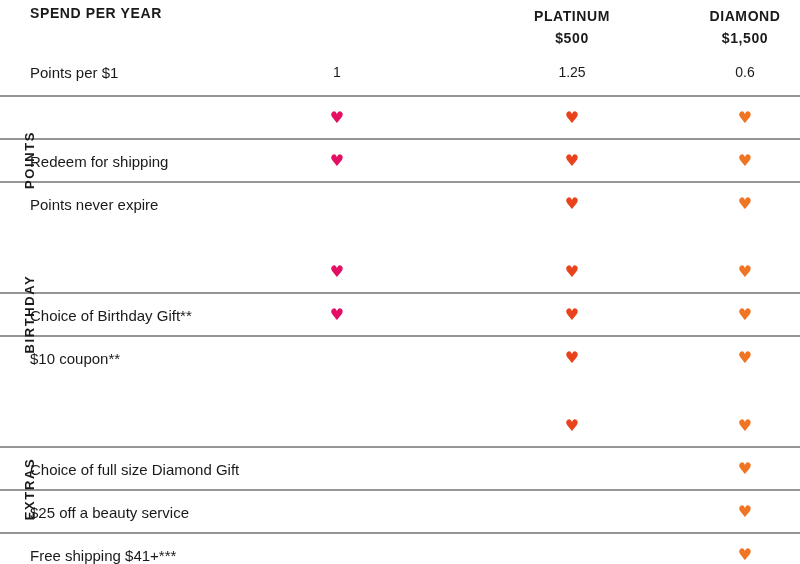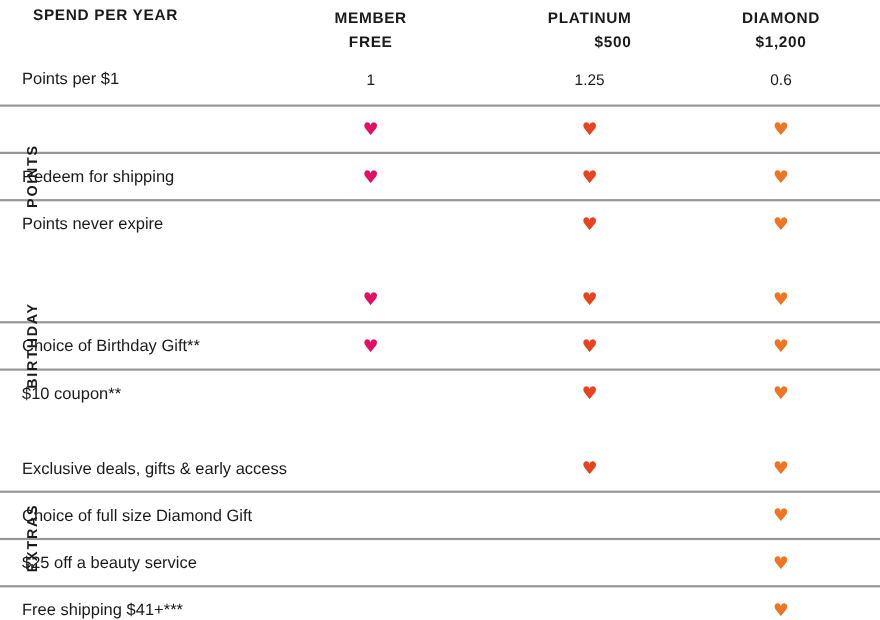--- a/index.html
+++ b/index.html
@@ -23,30 +23,30 @@
     text-align: center; font-size: 14px; font-weight: 700;
     letter-spacing: 0.6px; line-height: 22px; white-space: nowrap;
   }
   
   .row { position: relative; height: 43px; box-sizing: border-box; }
   .row.nb { height: 42px; }
   .row.ppd { height: 49px; }
   .bordered { border-bottom: 2px solid var(--line, #969696); }
   .gap { height: 26px; }
   .rlabel {
-    position: absolute; left: 20px; top: 50%; transform: translateY(-50%);
+    position: absolute; left: 30px; top: 50%; transform: translateY(-50%);
     font-size: 15px; font-weight: 400; white-space: nowrap;
   }
   .cell {
     position: absolute; top: 50%; transform: translate(-50%, -50%);
     text-align: center; white-space: nowrap;
   }
   .c1 { left: 337px; }
-  .c2 { left: 536px; text-align: right; }
-  .c3 { left: 710px; }
+  .c2 { left: 572px; }
+  .c3 { left: 745px; }
   .val { font-size: 14px; font-weight: 400; }
   .heart {
     font-size: 16px; line-height: 1;
     font-family: "DejaVu Sans", sans-serif;
   }
   .heart.m { color: var(--member-heart, #e30f63); }
   .heart.p { color: var(--platinum-heart, #e8431c); }
   .heart.d { color: var(--diamond-heart, #ef7522); }
   
   .vlabel {
@@ -56,31 +56,27 @@
     white-space: nowrap;
   }
 </style>
 </head>
 <body>
 
 <div class="page">
 
   <div class="hrow">
     <span class="spend">SPEND PER YEAR</span>
-    <div class="tier c1">
-      <div>MEMBER</div>
-      <div>FREE</div>
-    </div>
     <div class="tier c2">
       <div>PLATINUM</div>
       <div>$500</div>
     </div>
     <div class="tier c3">
       <div>DIAMOND</div>
-      <div>$1,200</div>
+      <div>$1,500</div>
     </div>
   </div>
 
   <div class="row ppd bordered">
     <span class="rlabel">Points per $1</span>
     <span class="cell c1 val">1</span>
     <span class="cell c2 val">1.25</span>
     <span class="cell c3 val">0.6</span>
   </div>
 
@@ -118,21 +114,20 @@
   <div class="row nb">
     <span class="rlabel">$10 coupon**</span>
     <span class="cell c1 heart m"></span>
     <span class="cell c2 heart p">♥</span>
     <span class="cell c3 heart d">♥</span>
   </div>
 
   <div class="gap"></div>
 
   <div class="row bordered">
-    <span class="rlabel">Exclusive deals, gifts &amp; early access</span>
     <span class="cell c1 heart m"></span>
     <span class="cell c2 heart p">♥</span>
     <span class="cell c3 heart d">♥</span>
   </div>
   <div class="row bordered">
     <span class="rlabel">Choice of full size Diamond Gift</span>
     <span class="cell c1 heart m"></span>
     <span class="cell c2 heart p"></span>
     <span class="cell c3 heart d">♥</span>
   </div>

